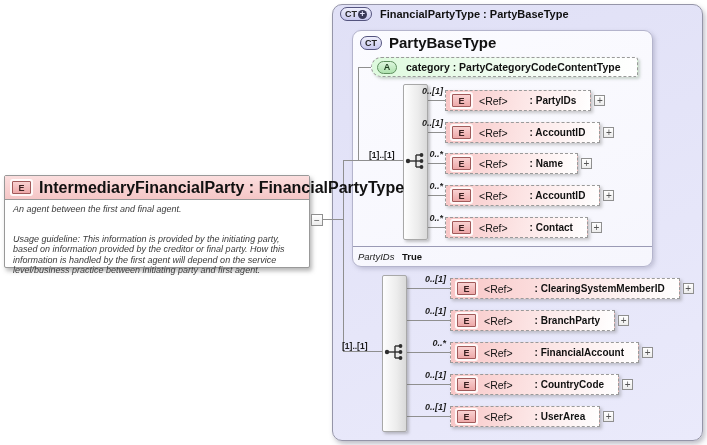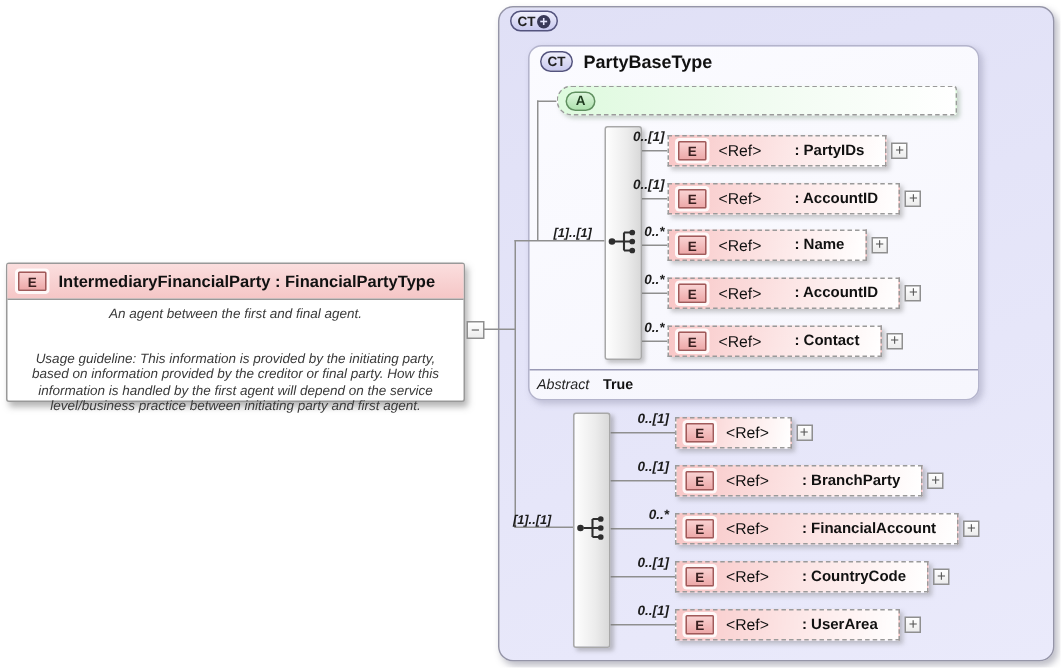--- a/index.html
+++ b/index.html
@@ -25,21 +25,21 @@
                  align-items:center; gap:8px; }
   .outer-title-text { font-size:11px; font-weight:bold; color:#111; }
 
   
   .inner-box { position:absolute; left:352px; top:30px; width:301px; height:237px;
                background:linear-gradient(160deg,#fbfbff 0%,#f6f6fd 100%);
                border:1px solid #b4b4cc; border-radius:9px;
                box-shadow:2px 2px 4px rgba(120,120,150,.35); z-index:1; }
   .inner-title { position:absolute; left:360px; top:34px; z-index:3; display:flex;
                  align-items:center; gap:7px; }
-  .inner-title-text { font-size:12px; font-weight:bold; color:#111; }
+  .inner-title-text { font-size:15px; font-weight:bold; color:#111; }
 
   
   .badge-ct { display:inline-flex; align-items:center; justify-content:center; gap:1px;
               min-width:21px; height:14px; padding:0 4px; border-radius:8px;
               border:1.5px solid #54547e; background:linear-gradient(180deg,#efeffc,#c9c9ef);
               font-size:9px; font-weight:bold; color:#222; }
   .ct-plus { width:9px; height:9px; border-radius:50%; background:#3a3a58; color:#e8e8ff;
              font-size:9px; line-height:8px; font-weight:bold; display:inline-flex;
              align-items:center; justify-content:center; }
   .badge-a { display:inline-flex; align-items:center; justify-content:center;
@@ -91,39 +91,40 @@
   .abstract-value { position:absolute; left:402px; top:251px; font-size:9.5px;
                     font-weight:bold; color:#111; z-index:3;text-align:center; }
 
   
   .left-box { position:absolute; left:4px; top:175px; width:306px; height:93px;
               border:1px solid #999999; background:#ffffff; border-radius:2px;
               box-shadow:2px 3px 4px rgba(110,110,110,.5); z-index:3; }
   .left-title { display:flex; align-items:center; gap:8px; height:24px; padding:0 7px;
                 background:linear-gradient(180deg,#fbdede 0%,#f5c6c6 100%);
                 border-bottom:1px solid #999999; }
-  .left-title-text { font-size:11px; font-weight:bold; color:#111; white-space:nowrap; }
+  .left-title-text { font-size:16px; font-weight:bold; color:#111; white-space:nowrap; }
   .left-body { padding:4px 8px; font-size:9px; font-style:italic; color:#3a3a3a;
-               line-height:10.5px;text-align:center; }
+               line-height:10.5px; }
   .left-body p + p { margin-top:19px; }
 
   .seq-card { position:absolute; z-index:3; font-size:8.5px; font-weight:bold;
-              font-style:italic; color:#1c1c1c; white-space:nowrap; }
+              color:#1c1c1c; white-space:nowrap; }
 </style>
 </head>
 <body>
 
 <div id="stage">
 
   <div class="outer-box"></div>
   <div class="outer-title">
     <span class="badge-ct">
       <span>CT</span>
         <span class="ct-plus">+</span>
     </span>
+    <span class="outer-title-text">FinancialPartyType : PartyBaseType</span>
   </div>
 
   <div class="inner-box"></div>
   <div class="inner-title">
     <span class="badge-ct">CT</span>
     <span class="inner-title-text">PartyBaseType</span>
   </div>
 
   <div class="hline" style="left:320px; top:219px; width:24px;"></div>
   <div class="vline" style="left:343px; top:160px; height:192px;"></div>
@@ -139,20 +140,21 @@
   <div class="hline" style="left:428px; top:227px; width:17px;"></div>
 
   <div class="hline" style="left:407px; top:288px; width:43px;"></div>
   <div class="hline" style="left:407px; top:320px; width:43px;"></div>
   <div class="hline" style="left:407px; top:352px; width:43px;"></div>
   <div class="hline" style="left:407px; top:384px; width:43px;"></div>
   <div class="hline" style="left:407px; top:416px; width:43px;"></div>
 
   <div class="cat-pill">
     <span class="badge-a">A</span>
+    <span class="cat-label">category : PartyCategoryCodeContentType</span>
   </div>
 
   <div class="seqbar" style="left:403px; top:84px; height:156px;"></div>
   <svg class="seq-glyph" style="left:405px; top:152px;" width="22" height="18" viewBox="0 0 22 18">
     <circle cx="3" cy="9" r="2.2"></circle>
       <line x1="5" y1="9" x2="11" y2="9"></line>
     <line x1="11" y1="3" x2="11" y2="15"></line>
     <line x1="11" y1="3" x2="15" y2="3"></line>
       <line x1="11" y1="9" x2="15" y2="9"></line>
       <line x1="11" y1="15" x2="15" y2="15"></line>
@@ -220,28 +222,29 @@
   <div class="el-row" style="left:445px; top:217px;">
     <div class="el-box">
       <span class="badge-e">E</span>
       <span class="el-ref">&lt;Ref&gt;</span>
       <span class="el-name">: Contact</span>
     </div>
     <span class="plus">+</span>
   </div>
 
   <div class="sep"></div>
-  <div class="abstract-label">Abstract</div>
+  <div class="abstract-label">PartyIDs</div>
   <div class="abstract-value">True</div>
 
   <div class="card" style="left:390px; top:274px; width:56px;">0..[1]</div>
   <div class="el-row" style="left:450px; top:278px;">
     <div class="el-box">
       <span class="badge-e">E</span>
       <span class="el-ref">&lt;Ref&gt;</span>
+      <span class="el-name">: ClearingSystemMemberID</span>
     </div>
     <span class="plus">+</span>
   </div>
 
   <div class="card" style="left:390px; top:306px; width:56px;">0..[1]</div>
   <div class="el-row" style="left:450px; top:310px;">
     <div class="el-box">
       <span class="badge-e">E</span>
       <span class="el-ref">&lt;Ref&gt;</span>
       <span class="el-name">: BranchParty</span>

